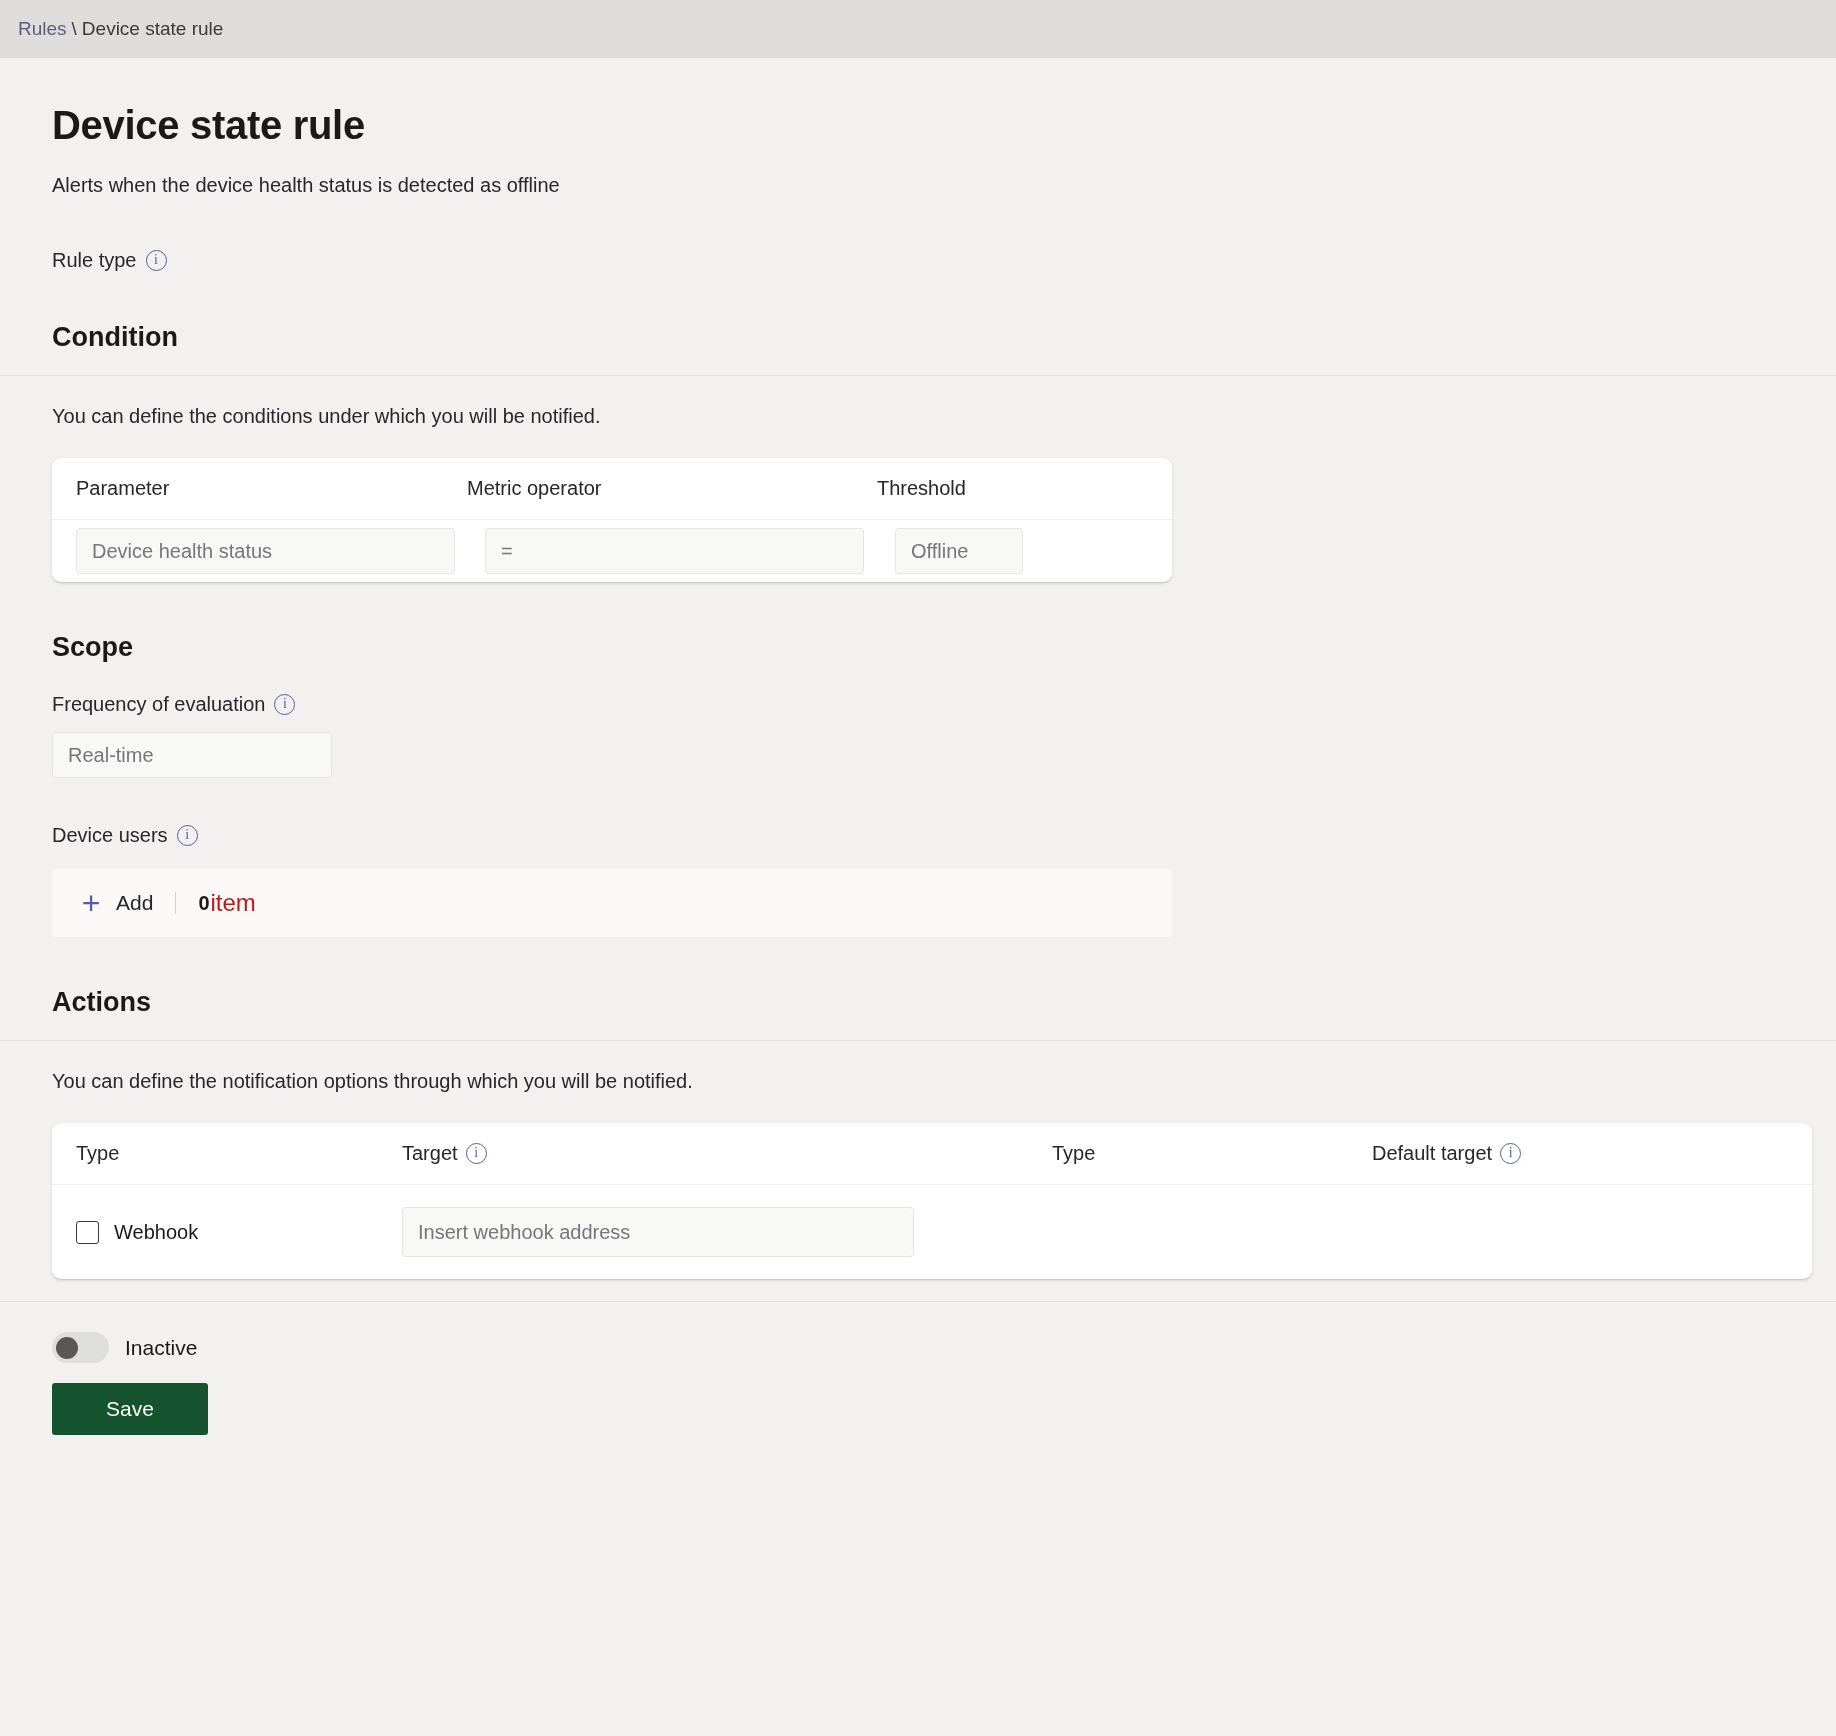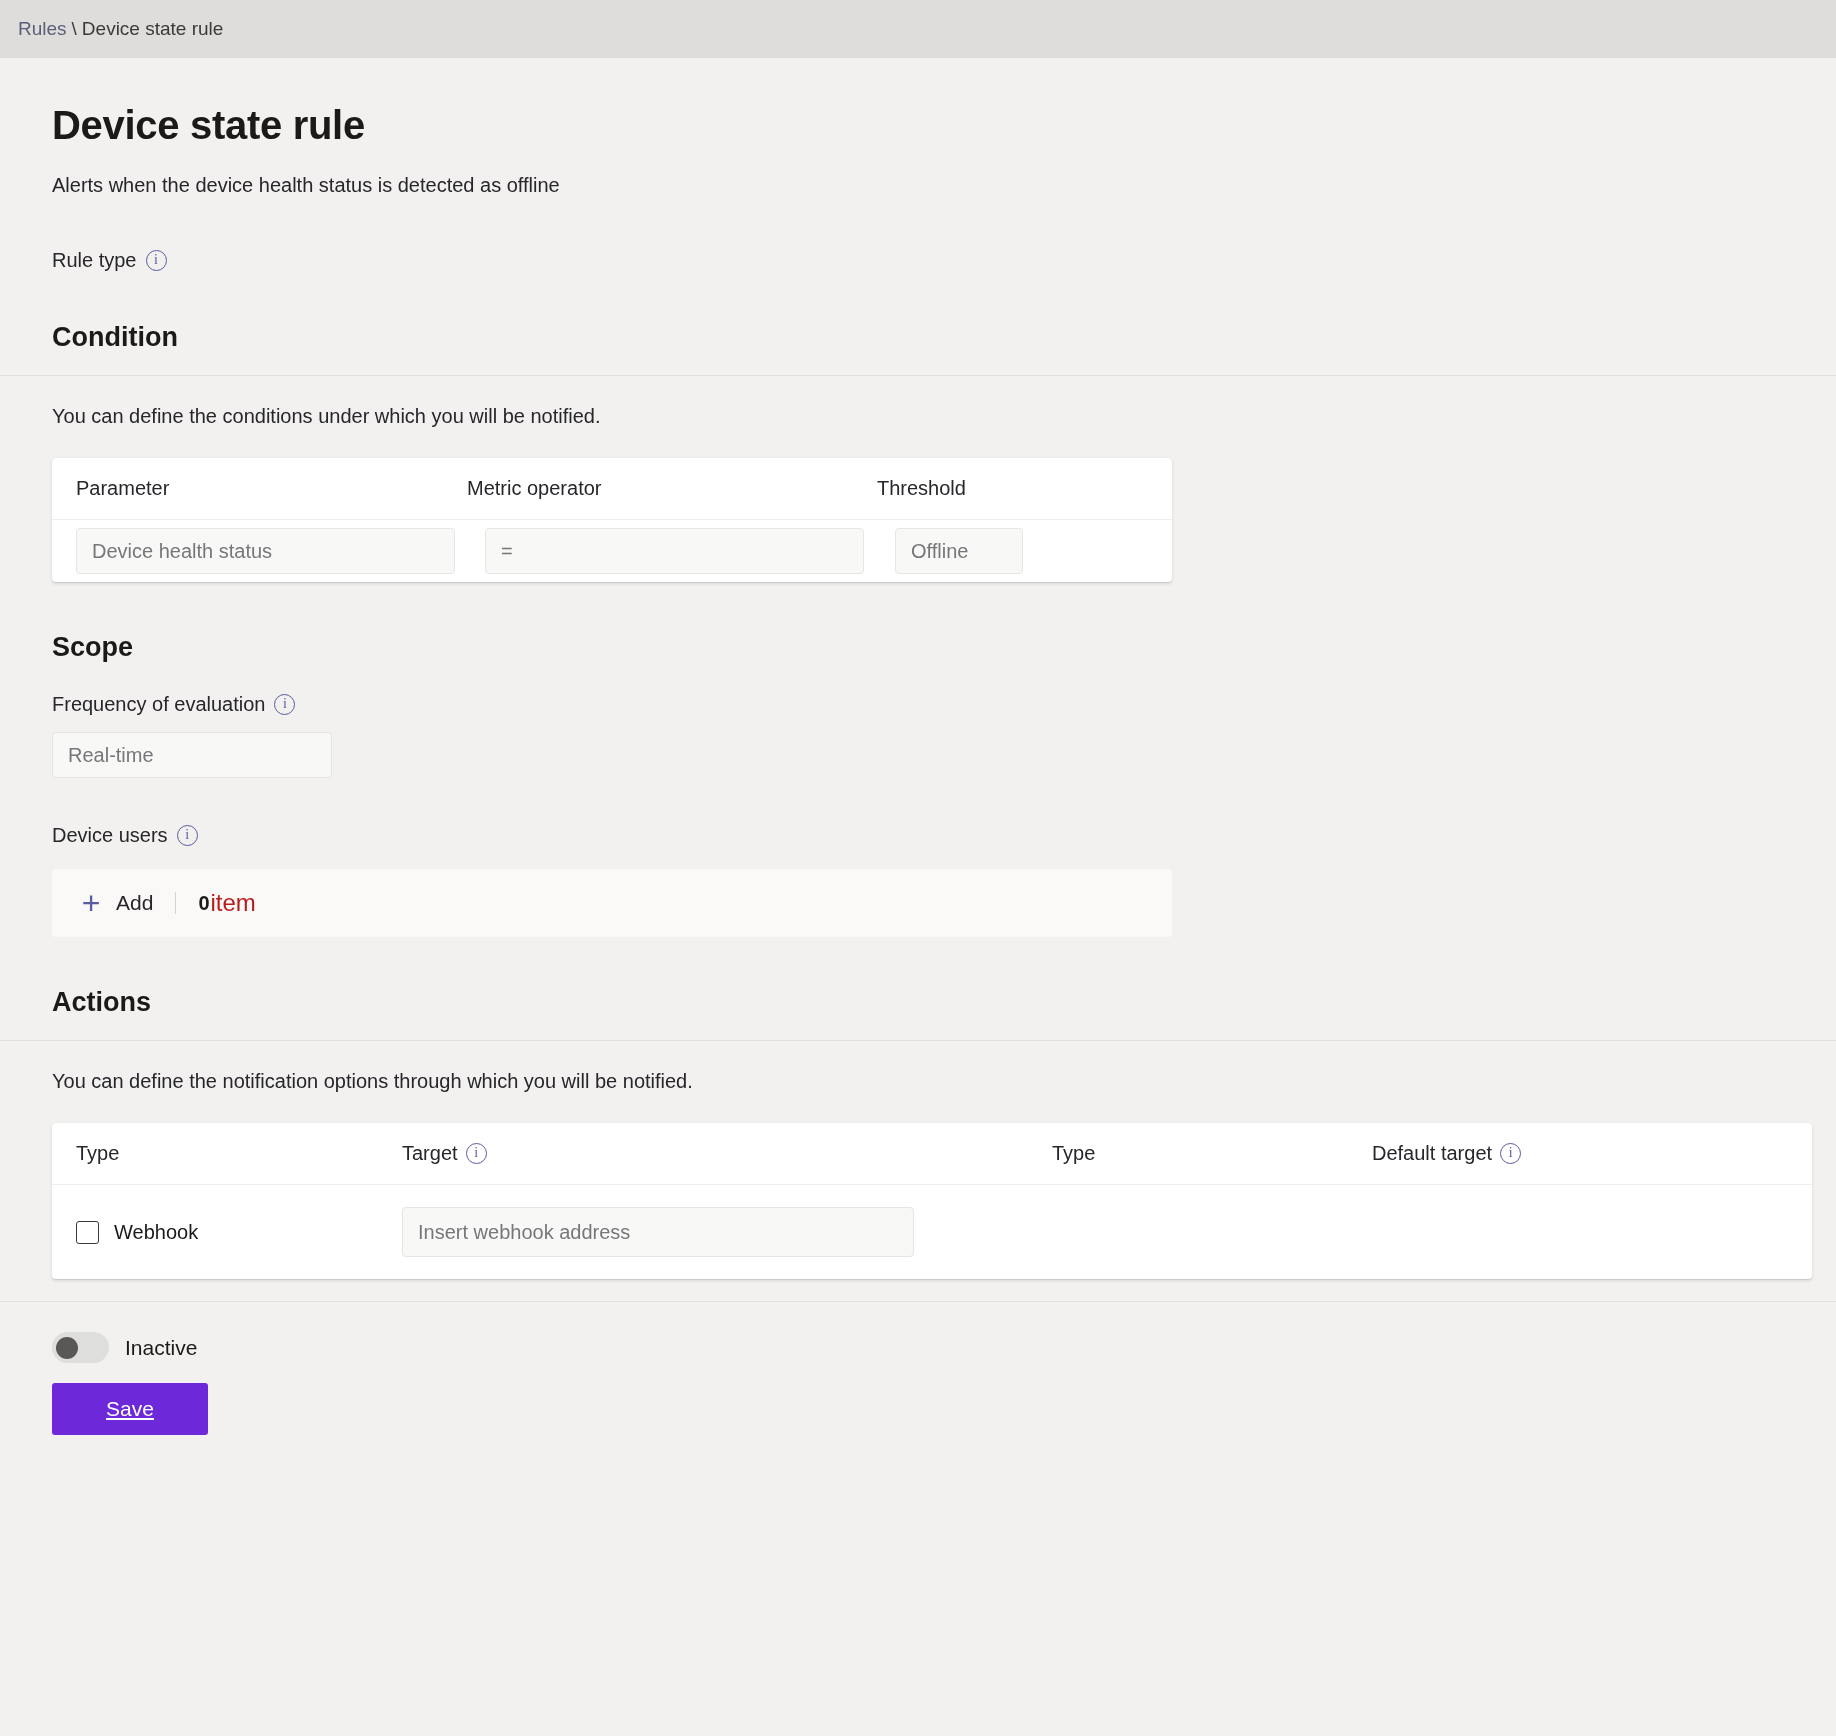--- a/index.html
+++ b/index.html
@@ -90,21 +90,21 @@
     margin-right: -52px;
   }
   .section-desc {
     font-size: 20px;
     color: #27262b;
     margin-top: 29px;
   }
 
   .card {
     background: #ffffff;
-    border-radius: 4px;
+    border-radius: 9px;
     box-shadow: 0 1.6px 3.6px rgba(0,0,0,.10), 0 0.3px 0.9px rgba(0,0,0,.09);
     margin-top: 30px;
   }
   .card-cond { width: 1120px; }
   .card-actions { width: 1760px; }
 
   .trow {
     display: flex;
     align-items: center;
   }
@@ -191,27 +191,27 @@
   .toggle .knob {
     width: 22px; height: 22px;
     border-radius: 50%;
     background: #595857;
   }
   .toggle-label { font-size: 21px; color: #1b1a19; }
 
   .save-btn {
     margin-top: 20px;
     width: 156px; height: 52px;
-    background: #6d28d9;
+    background: #14532d;
     border: none;
     border-radius: 3px;
     color: #ffffff;
     font-size: 21px;
     font-family: "Liberation Sans", sans-serif;
-    display: flex; align-items: center; justify-content: center; text-decoration: underline;
+    display: flex; align-items: center; justify-content: center;
   }
 
   .scope-label-1 { margin-top: 30px; }
   .freq-input { width: 280px; margin-top: 16px; }
   .scope-label-2 { margin-top: 46px; text-align: right; }
 </style>
 </head>
 <body>
 
 <div class="breadcrumb-bar">

